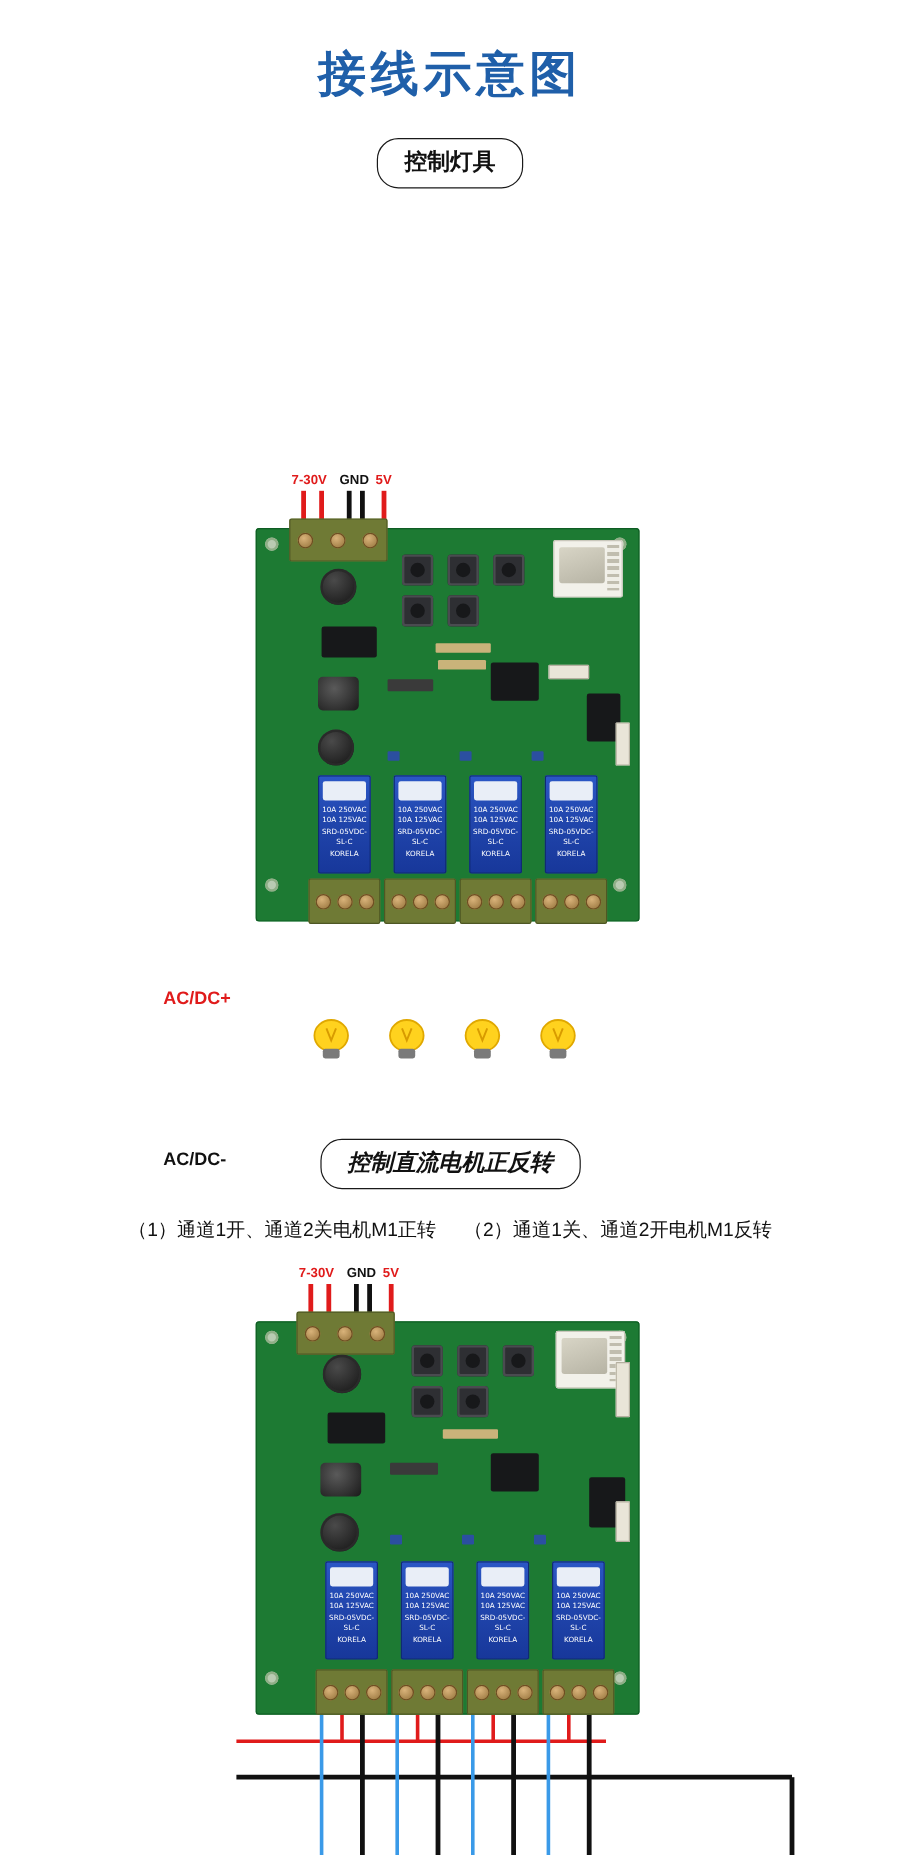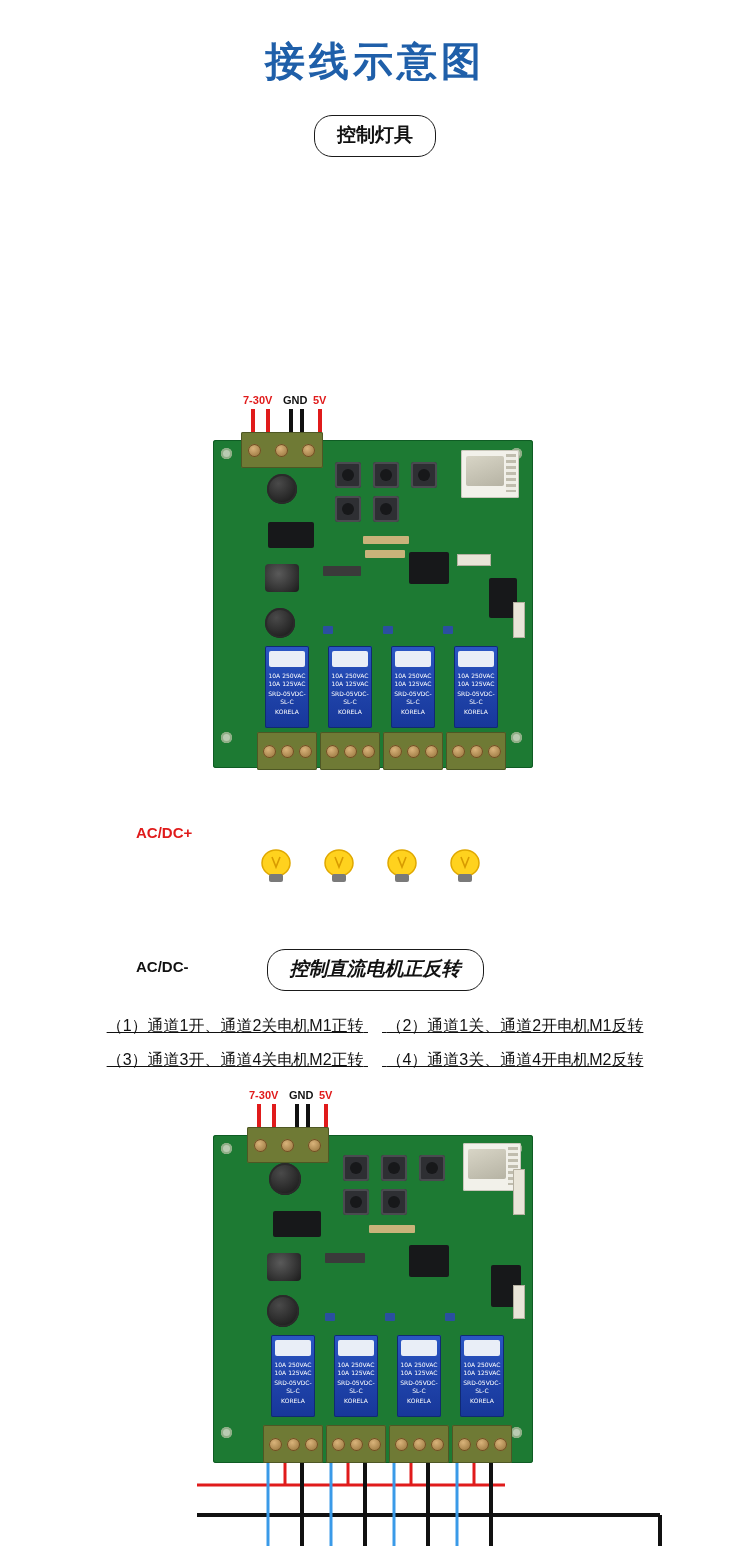--- a/index.html
+++ b/index.html
@@ -48,21 +48,21 @@
   }
 
   .notes {
     width: 700px;
     margin: 18px auto 0 auto;
     text-align: center;
     font-size: 16px;
     line-height: 34px;
     color: #111;
   }
-  .notes .note-line { white-space: nowrap; text-decoration: underline; }
+  .notes .note-line { white-space: nowrap; }
   .notes .gap { display: inline-block; width: 14px; }
 
   
   .diagram {
     position: relative;
     margin: 0 auto;
     width: 750px;
   }
   .diagram svg { display: block; }
 
@@ -362,25 +362,20 @@
 </div>
 
 <div class="section-pill" style="margin-top:232px;font-style:italic;">控制直流电机正反转</div>
 
 <div class="notes">
   <div class="note-line">
     <span>（1）通道1开、通道2关电机M1正转</span>
     <span class="gap"></span>
     <span>（2）通道1关、通道2开电机M1反转</span>
   </div>
-  <div class="note-line">
-    <span>（3）通道3开、通道4关电机M2正转</span>
-    <span class="gap"></span>
-    <span>（4）通道3关、通道4开电机M2反转</span>
-  </div>
 </div>
 
 <div class="diagram" style="height:600px;">
 
   <div class="terminal-labels lbl-red" style="left:249px; top:12px;">7-30V</div>
   <div class="terminal-labels lbl-black" style="left:289px; top:12px;">GND</div>
   <div class="terminal-labels lbl-red" style="left:319px; top:12px;">5V</div>
 
   <svg width="750" height="600" style="position:absolute;left:0;top:0;">
 

